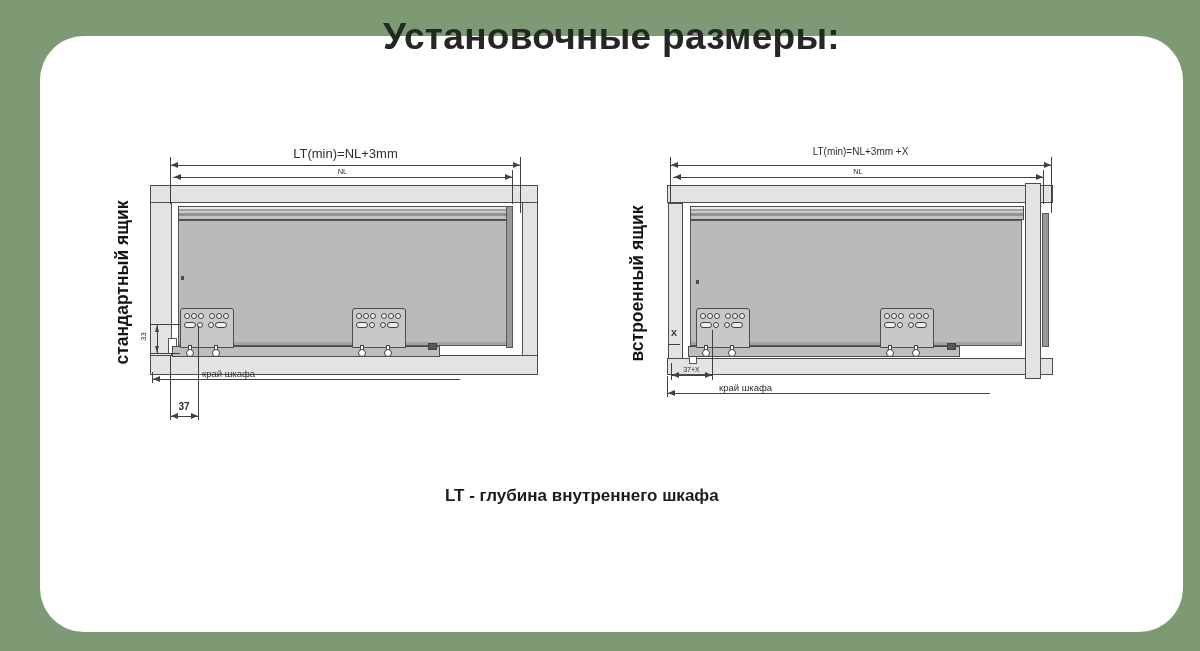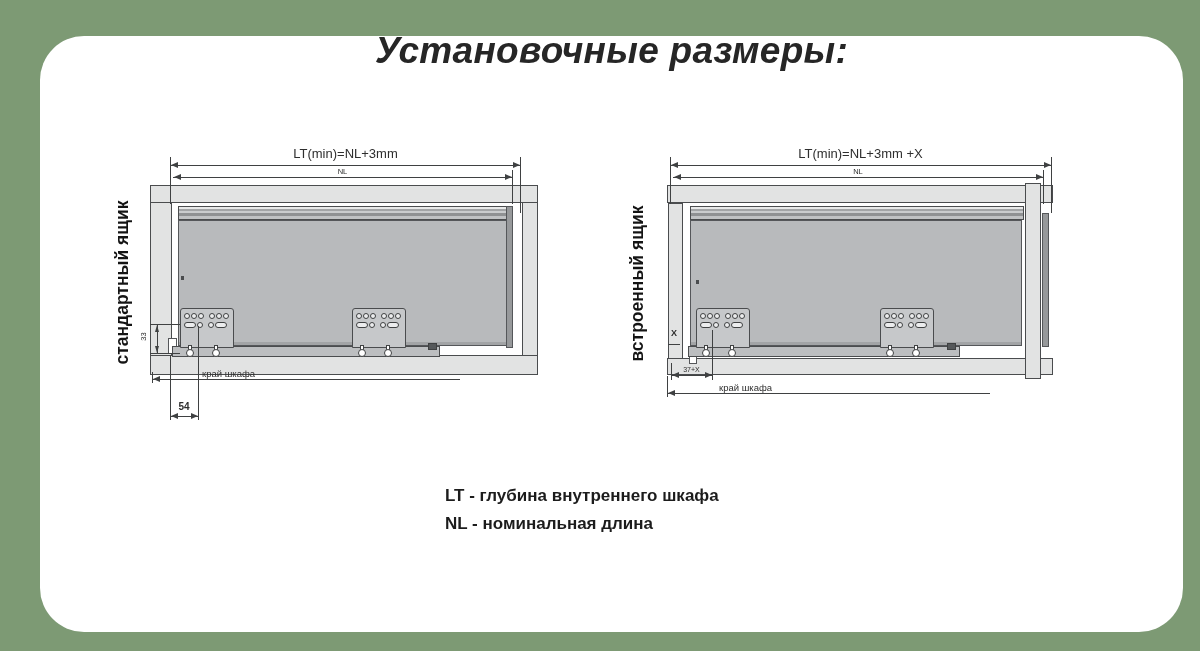--- a/index.html
+++ b/index.html
@@ -1,20 +1,20 @@
 <!DOCTYPE html>
 <html><head>
 <meta charset="utf-8">
 <style>
   html,body{margin:0;padding:0;}
   body{font-family:"Liberation Sans", sans-serif;}
   .page{position:relative;width:1200px;height:651px;background:#7d9a74;overflow:hidden;}
   .card{position:absolute;left:40px;top:36px;width:1143px;height:596px;background:#ffffff;border-radius:44px;}
-  .title{position:absolute;left:40px;top:30px;width:1143px;margin:0;text-align:center;
-         font-size:37px;font-weight:600;color:#262626;letter-spacing:.3px;font-style:italic;}
+  .title{position:absolute;left:40px;top:16px;width:1143px;margin:0;text-align:center;
+         font-size:37px;font-weight:600;color:#262626;letter-spacing:.3px;}
   .side-label{position:absolute;font-weight:700;font-size:17.5px;color:#141414;text-align:center;
               transform:rotate(-90deg);white-space:nowrap;}
   .diagram{position:absolute;width:470px;height:300px;}
   .diagram i, .diagram span{position:absolute;box-sizing:border-box;display:block;}
   .hl{height:1px;background:#3f4142;}
   .vl{width:1px;background:#3f4142;}
   .ar{width:0;height:0;background:none;}
   .ar.left{border-top:3px solid transparent;border-bottom:3px solid transparent;border-right:7px solid #3f4142;}
   .ar.right{border-top:3px solid transparent;border-bottom:3px solid transparent;border-left:7px solid #3f4142;}
   .ar.up{border-left:2.5px solid transparent;border-right:2.5px solid transparent;border-bottom:7px solid #3f4142;}
@@ -165,21 +165,21 @@
       <i class="ar left" style="left:13px;top:236px;"></i>
       <span class="dimtext" style="left:62px;top:228px;font-size:9.5px;">край шкафа</span>
     </div>
 
     <div>
       <i class="vl" style="left:30px;top:215px;height:65px;"></i>
       <i class="vl" style="left:58px;top:186px;height:94px;"></i>
       <i class="hl" style="left:30px;top:276px;width:28px;"></i>
       <i class="ar left" style="left:31px;top:273px;"></i>
       <i class="ar right" style="left:51px;top:273px;"></i>
-      <span class="dimtext" style="left:30px;width:28px;text-align:center;top:261px;font-size:10px;font-weight:700;">54</span>
+      <span class="dimtext" style="left:30px;width:28px;text-align:center;top:261px;font-size:10px;font-weight:700;">37</span>
     </div>
   </div>
 
   <div class="diagram" style="left:655px;top:140px;">
 
     <i class="bar" style="left:13px;top:63px;width:15px;height:160px;"></i>
     <i class="bar" style="left:12px;top:218px;width:386px;height:17px;"></i>
     <i class="bar" style="left:12px;top:45px;width:386px;height:18px;"></i>
 
     <i class="bands" style="left:35px;top:66px;width:334px;height:14px;"></i>
@@ -257,21 +257,21 @@
         <i class="khs"></i>
         <i class="khh"></i>
       </span>
 
     <div>
       <i class="vl" style="left:15px;top:17px;height:47px;"></i>
       <i class="vl" style="left:396px;top:17px;height:56px;"></i>
       <i class="hl" style="left:15px;top:25px;width:381px;"></i>
       <i class="ar left" style="left:16px;top:22px;"></i>
       <i class="ar right" style="left:389px;top:22px;"></i>
-      <span class="dimtext" style="left:15px;width:381px;text-align:center;top:6px;font-size:13px;">LT(min)=NL+3mm +X</span>
+      <span class="dimtext" style="left:15px;width:381px;text-align:center;top:6px;font-size:10px;">LT(min)=NL+3mm +X</span>
     </div>
 
     <div>
       <i class="vl" style="left:388px;top:30px;height:34px;"></i>
       <i class="hl" style="left:18px;top:37px;width:370px;"></i>
       <i class="ar left" style="left:19px;top:34px;"></i>
       <i class="ar right" style="left:381px;top:34px;"></i>
       <span class="dimtext" style="left:18px;width:370px;text-align:center;top:27px;font-size:7.5px;">NL</span>
     </div>
 
@@ -292,15 +292,14 @@
     <div>
       <i class="vl" style="left:12px;top:236px;height:21px;"></i>
       <i class="hl" style="left:12px;top:253px;width:323px;"></i>
       <i class="ar left" style="left:13px;top:250px;"></i>
       <span class="dimtext" style="left:64px;top:242px;font-size:9.5px;">край шкафа</span>
     </div>
   </div>
 
   <div class="legend">
     <div>LT -  глубина внутреннего шкафа</div>
-    <div>NL - номинальная длина</div>
   </div>
 </div>
 
 </body></html>

